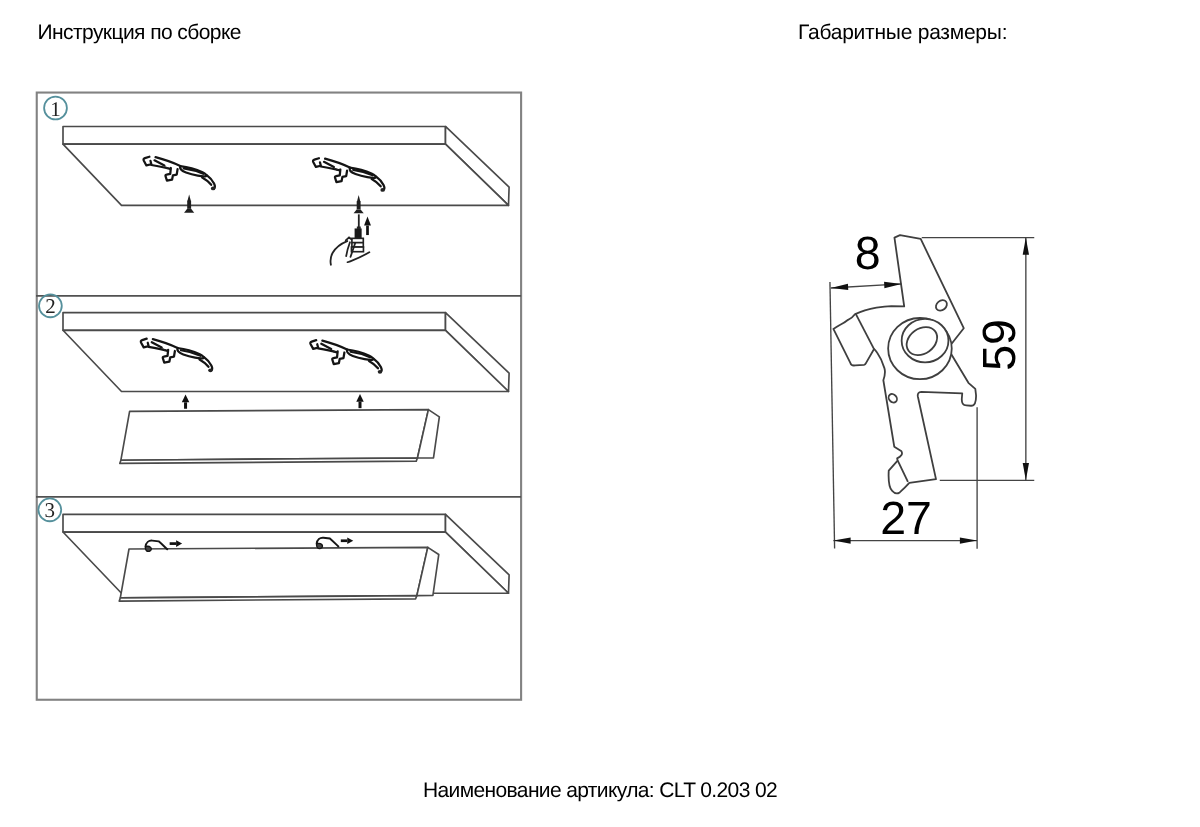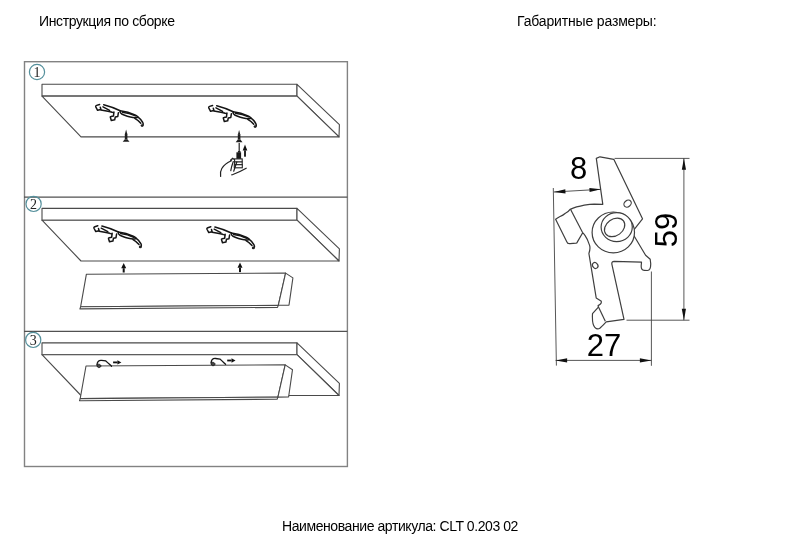--- a/index.html
+++ b/index.html
@@ -2,22 +2,22 @@
 <html><head>
 <meta charset="utf-8">
 <style>
 html,body{margin:0;padding:0;width:800px;height:551px;background:#fff;overflow:hidden}
 body{font-family:"Liberation Sans",sans-serif;color:#000;position:relative}
 .hdr{position:absolute;font-size:14px;white-space:nowrap}
 svg{position:absolute;left:0;top:0}
 </style>
 </head>
 <body>
-<div class="hdr" style="left:39px;top:13px;letter-spacing:-0.38px">Инструкция по сборке</div>
-<div class="hdr" style="left:517px;top:13px;letter-spacing:-0.16px">Габаритные размеры:</div>
+<div class="hdr" style="left:25px;top:13px;letter-spacing:-0.38px">Инструкция по сборке</div>
+<div class="hdr" style="left:532px;top:13px;letter-spacing:-0.16px">Габаритные размеры:</div>
 <div class="hdr" style="left:282px;top:518px;letter-spacing:-0.42px">Наименование артикула: CLT 0.203 02</div>
 <svg width="800" height="551" viewBox="0 0 800 551">
 <defs>
 <g id="slab" fill="#fff" stroke="#4a4a4a" stroke-width="1.1" stroke-linejoin="round">
 <polygon points="42,84.3 297,84.3 297,96.1 42,96.1"></polygon>
 <polygon points="297,84.3 339.4,124.7 339,136.9 297,96.1"></polygon>
 <polygon points="42,96.1 297,96.1 339,136.9 81,136.9"></polygon>
 </g>
 <g id="clip" fill="none" stroke="#141414" stroke-width="1.5" stroke-linecap="round" stroke-linejoin="round">
 <path d="M103.7,104.8 C109,106.2 115.8,108.6 120.2,110.7"></path>

